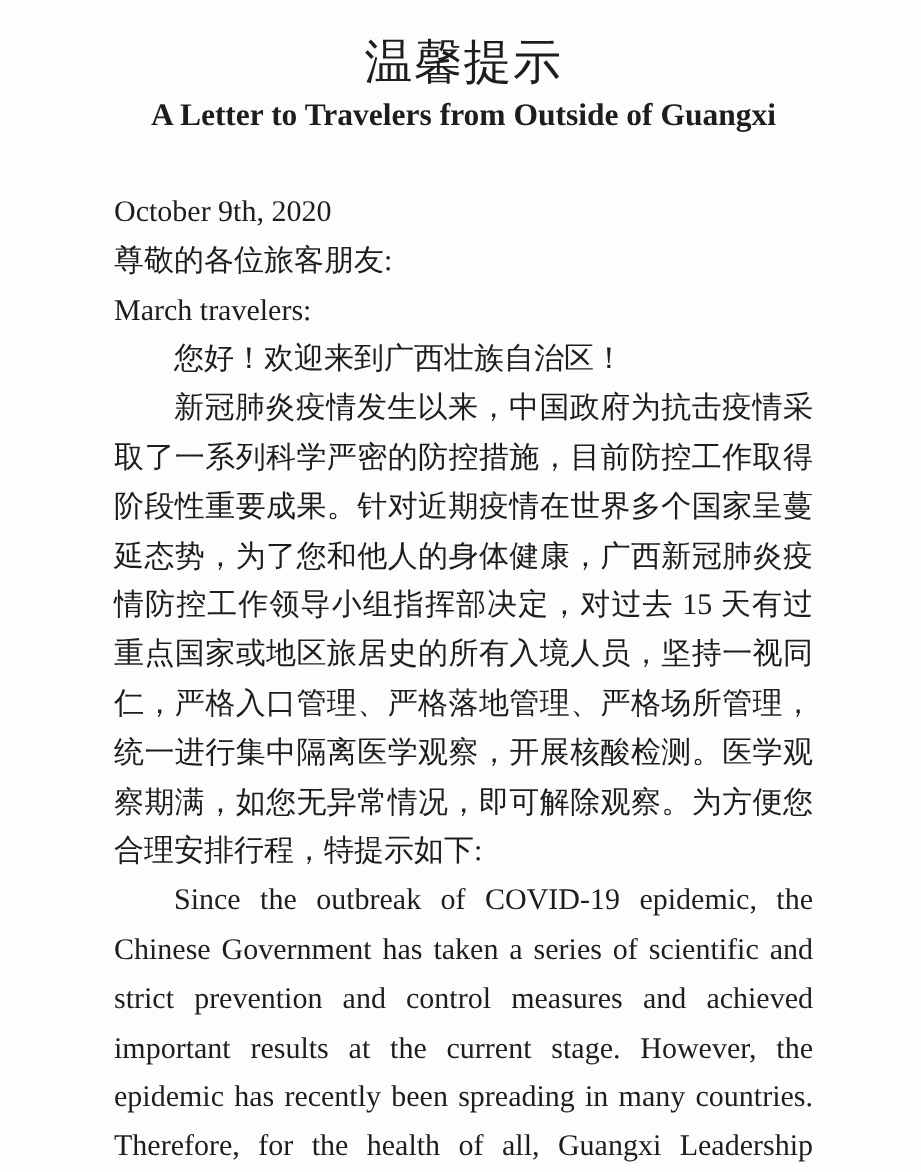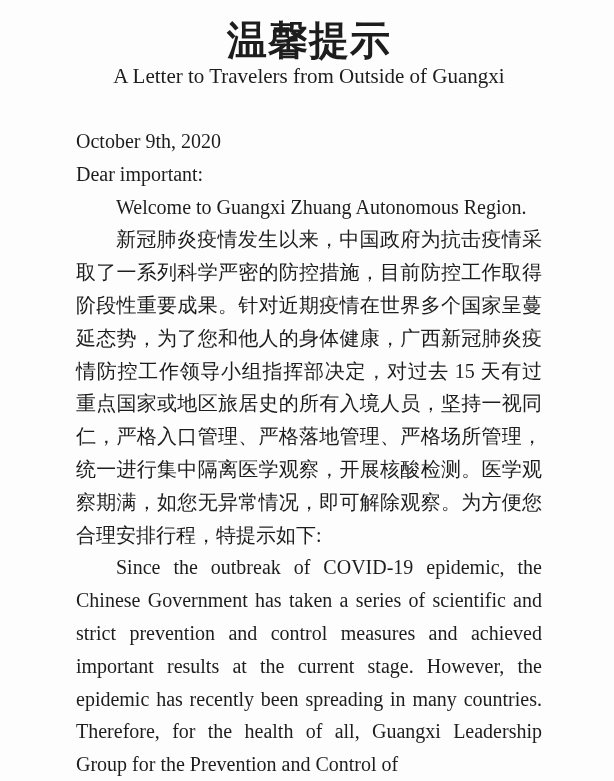--- a/index.html
+++ b/index.html
@@ -13,31 +13,31 @@
     width: 614px;
     height: 781px;
     background: #fdfdfd;
     overflow: hidden;
     color: #1d1d1d;
     font-family: "Liberation Serif", "DejaVu Serif", serif;
     padding: 21px 72px 0 76px;
   }
 
   .doc-title-zh {
-    font-size: 40px;
+    font-size: 32px;
     line-height: 40px;
-    font-weight: bold;
+    font-weight: normal;
     text-align: center;
     letter-spacing: 1px;
   }
 
   .doc-title-en {
     font-size: 21px;
     line-height: 31px;
-    font-weight: normal;
+    font-weight: bold;
     text-align: center;
   }
 
   .letter-body {
     margin-top: 33px;
     font-size: 20px;
     line-height: 32.8px;
   }
 
   .letter-body p {
@@ -64,25 +64,26 @@
 <div class="page">
 
   <h1 class="doc-title-zh">温馨提示</h1>
 
   <h2 class="doc-title-en">A Letter to Travelers from Outside of Guangxi</h2>
 
   <div class="letter-body">
 
     <p>October 9th, 2020</p>
 
+    <p>尊敬的各位旅客朋友:</p>
 
-    <p>Dear important:</p>
+    <p>March travelers:</p>
 
+    <p class="indent">您好！欢迎来到广西壮族自治区！</p>
 
-    <p class="indent">Welcome to Guangxi Zhuang Autonomous Region.</p>
 
     <p class="indent justify-zh">新冠肺炎疫情发生以来，中国政府为抗击疫情采取了一系列科学严密的防控措施，目前防控工作取得阶段性重要成果。针对近期疫情在世界多个国家呈蔓延态势，为了您和他人的身体健康，广西新冠肺炎疫情防控工作领导小组指挥部决定，对过去 15 天有过重点国家或地区旅居史的所有入境人员，坚持一视同仁，严格入口管理、严格落地管理、严格场所管理，统一进行集中隔离医学观察，开展核酸检测。医学观察期满，如您无异常情况，即可解除观察。为方便您合理安排行程，特提示如下:</p>
 
     <p class="indent justify">Since the outbreak of COVID-19 epidemic, the Chinese Government has taken a series of scientific and strict prevention and control measures and achieved important results at the current stage. However, the epidemic has recently been spreading in many countries. Therefore, for the health of all, Guangxi Leadership Group for the Prevention and Control of</p>
 
   </div>
 
 </div>
 
 </body></html>

